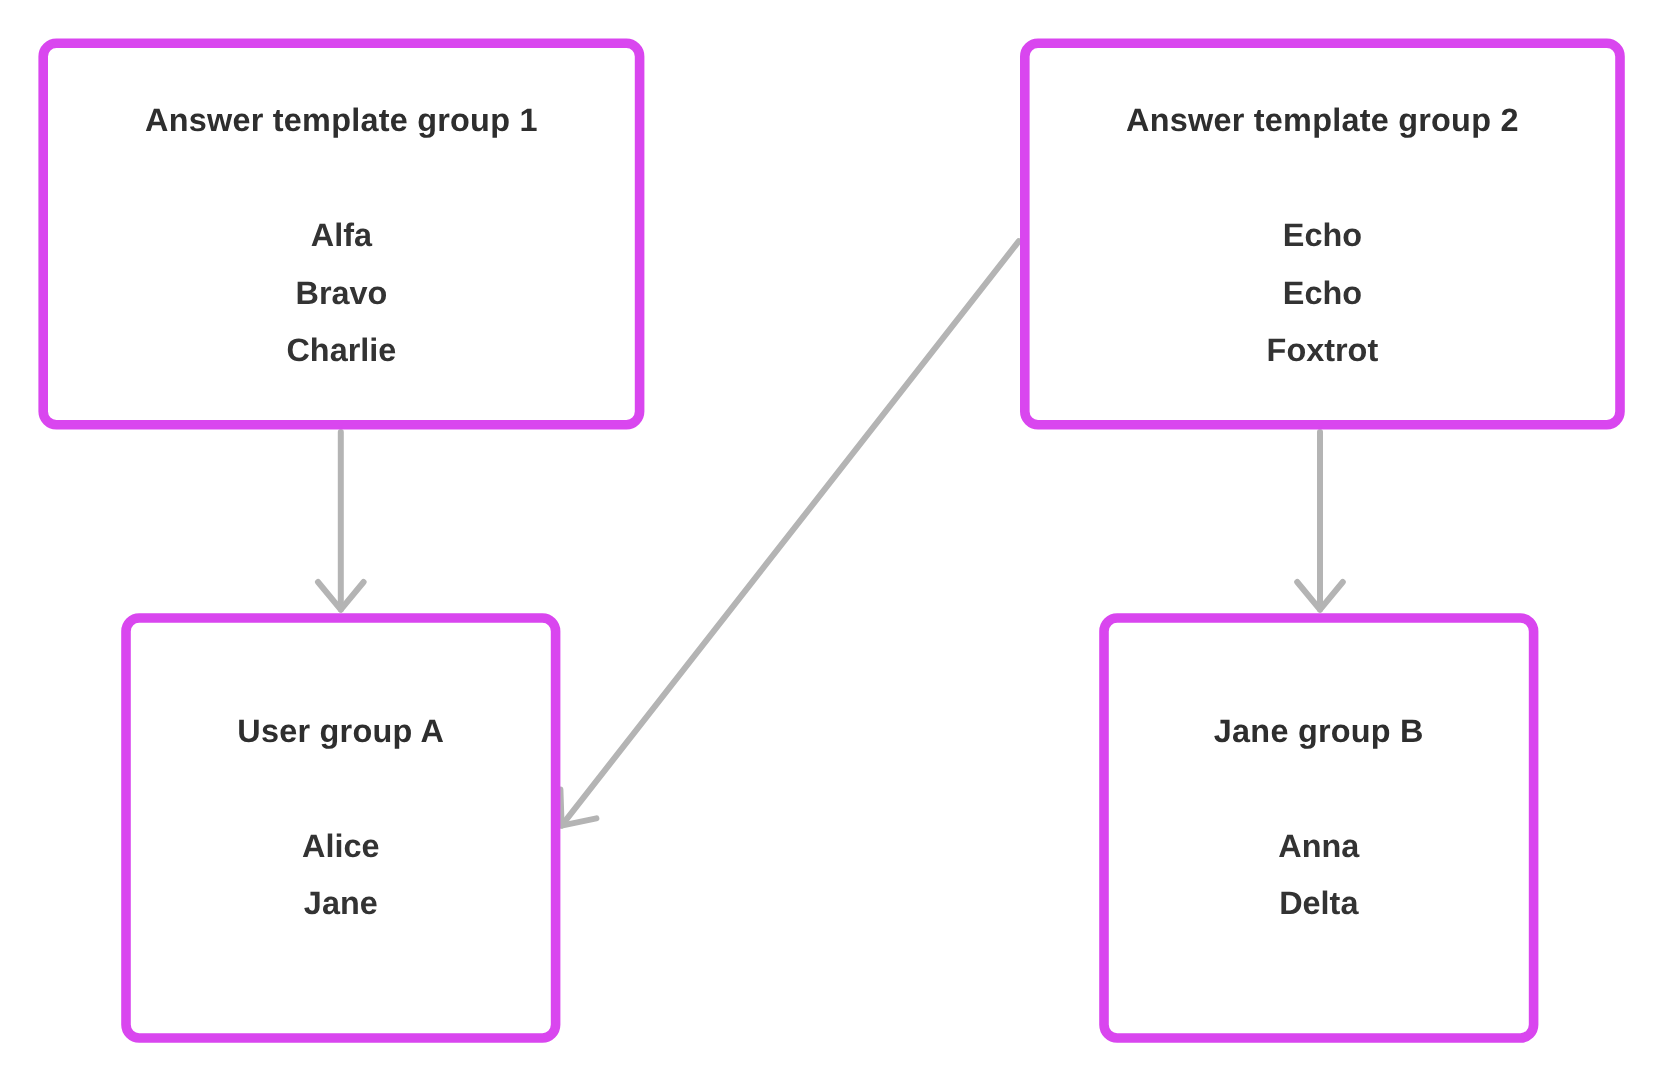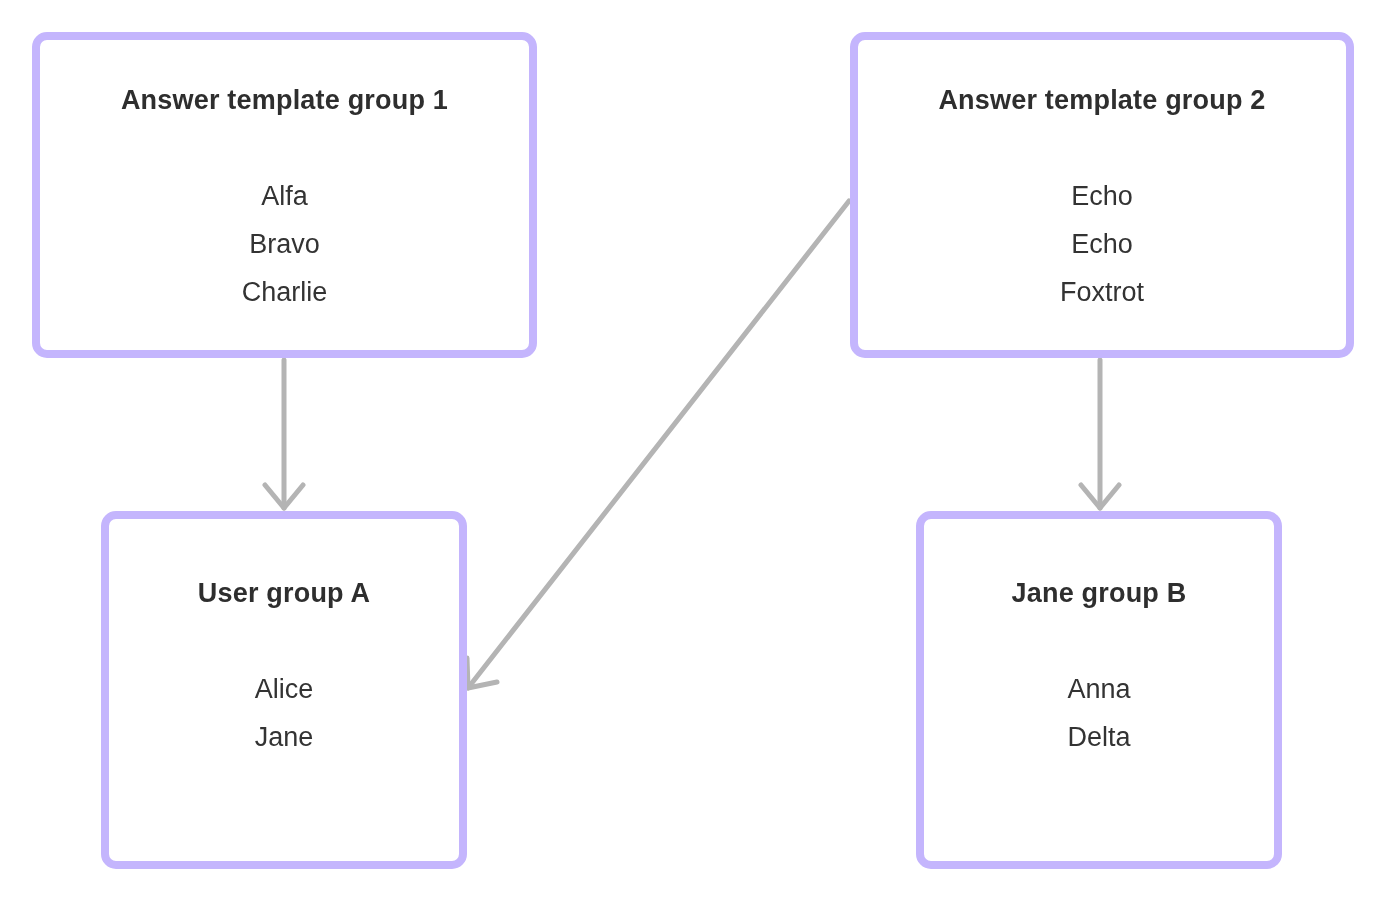--- a/index.html
+++ b/index.html
@@ -20,41 +20,41 @@
     left: 0;
     top: 0;
     width: 1378px;
     height: 904px;
     z-index: 1;
   }
   .node {
     position: absolute;
     box-sizing: border-box;
     background: #ffffff;
-    border: 8px solid #c4b5fd;
+    border: 8px solid #d946ef;
     border-radius: 15px;
     text-align: center;
     z-index: 2;
   }
   .node-title {
     font-size: 27px;
     font-weight: 700;
     line-height: 40px;
     color: #2e2e2e;
     letter-spacing: 0.2px;
   }
   .node-items {
     margin-top: 52px;
     font-size: 27px;
-    font-weight: 400;
+    font-weight: 700;
     line-height: 48px;
     color: #333333;
   }
   .node-top .node-title    { padding-top: 40px; }
-  .node-bottom .node-title { padding-top: 54px; }
+  .node-bottom .node-title { padding-top: 54px; margin-top: 16px; }
 
   #node-group1 { left: 32px;  top: 32px;  width: 505px; height: 326px; }
   #node-group2 { left: 850px; top: 32px;  width: 504px; height: 326px; }
   #node-groupA { left: 101px; top: 511px; width: 366px; height: 358px; }
   #node-groupB { left: 916px; top: 511px; width: 366px; height: 358px; }
 </style>
 </head>
 <body>
 
 <div class="canvas">

